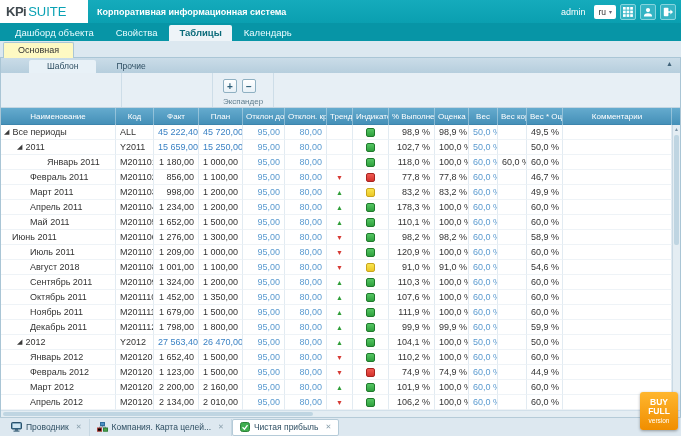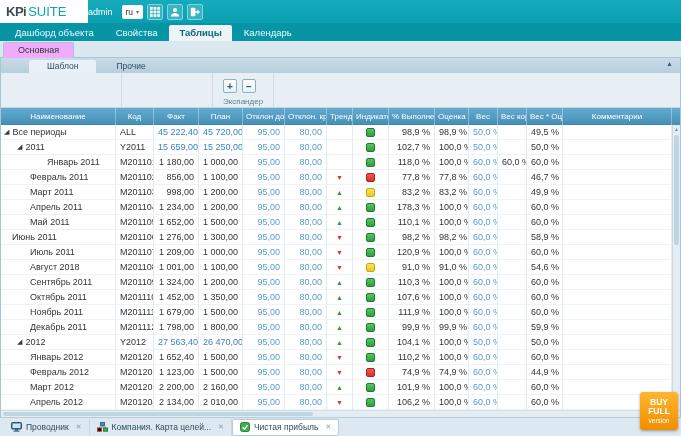--- a/index.html
+++ b/index.html
@@ -19,21 +19,21 @@
   .caret { font-size: 6px; color: #667; }
   .icon-btn { width: 16px; height: 16px; background: #35b4c4; border: 1px solid #86d5de; border-radius: 2px; display: flex; align-items: center; justify-content: center; padding: 0; cursor: pointer; }
 
   
   .navtabs { height: 18px; background: #0795a6; display: flex; align-items: flex-end; padding-left: 5px; gap: 2px; }
   .navtab { color: #eafcff; font-size: 9.5px; padding: 2px 10px 3px; cursor: pointer; white-space: nowrap; }
   .navtab.active { background: #eef4f8; color: #0a6b7a; border-radius: 2px 2px 0 0; font-weight: bold; }
 
   
   .viewtabs { height: 17px; background: #dce8f0; border-bottom: 1px solid #aac6d6; display: flex; align-items: flex-end; padding-left: 3px; }
-  .viewtab { background: #f0abfc; border: 1px solid #aac6d6; border-bottom: none; padding: 2px 14px 3px; font-size: 9px; color: #333; border-radius: 2px 2px 0 0; position: relative; top: 1px; cursor: pointer; }
+  .viewtab { background: #fef9c3; border: 1px solid #aac6d6; border-bottom: none; padding: 2px 14px 3px; font-size: 9px; color: #333; border-radius: 2px 2px 0 0; position: relative; top: 1px; cursor: pointer; }
 
   
   .panel { position: relative; height: 359px; border-left: 1px solid #a9c5d5; border-right: 1px solid #a9c5d5; background: #fff; }
   .subtabs { height: 15px; background: linear-gradient(#cadce8,#b6cedd); display: flex; align-items: flex-end; padding-left: 28px; gap: 2px; position: relative; }
   .subtab { font-size: 8.5px; color: #2f4f63; padding: 1px 18px 2px; border-radius: 2px 2px 0 0; cursor: pointer; }
   .subtab.active { background: #e8f1f7; }
   .panel-collapse { position: absolute; right: 7px; top: 3px; font-size: 7px; color: #41637a; cursor: pointer; }
 
   
   .toolbar { height: 35px; background: #e7eff5; border-bottom: 1px solid #c3d6e2; display: flex; align-items: stretch; padding-left: 5px; }
@@ -90,20 +90,21 @@
 </head>
 <body>
 
 <div class="app">
 
   <div class="topbar">
     <div class="logo">
       <span class="logo-kpi">KPi</span>
       <span class="logo-suite">SUITE</span>
     </div>
+    <div class="app-title">Корпоративная информационная система</div>
     <div class="top-right">
       <span class="username">admin</span>
       <div class="lang-select">
         <span>ru</span>
         <span class="caret">▾</span>
       </div>
       <button class="icon-btn">
         <svg width="10" height="10" viewBox="0 0 10 10">
             <g fill="#fff">
               <rect x="0" y="0" width="2.7" height="2.7"></rect>

